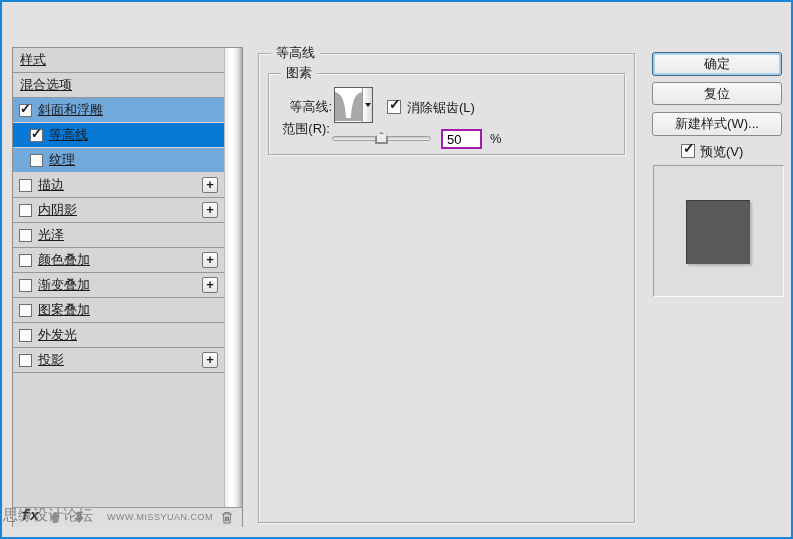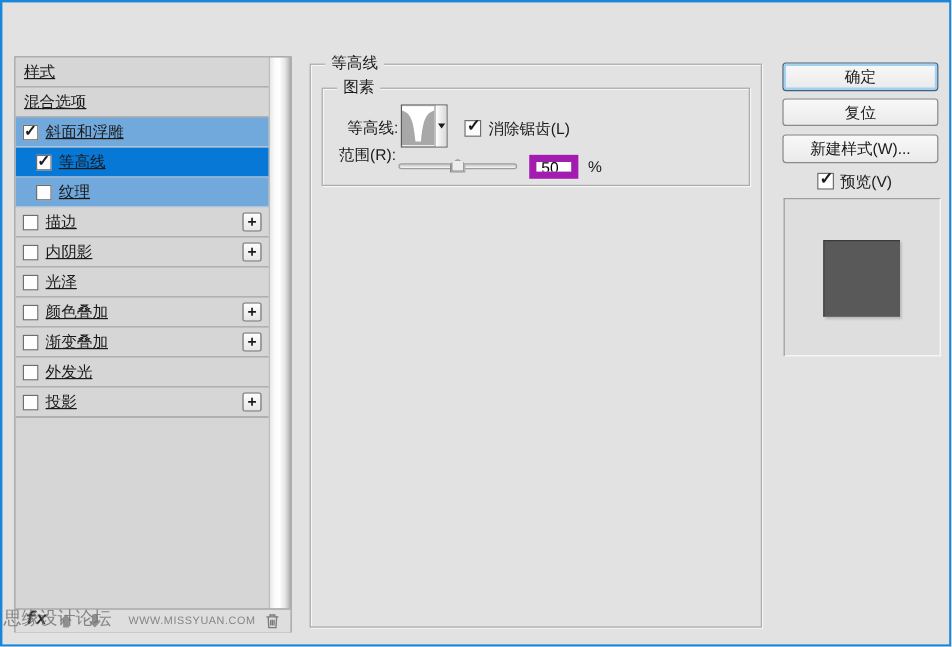--- a/index.html
+++ b/index.html
@@ -55,21 +55,21 @@
   .checkbox { position:absolute; width:14px; height:14px; background:#fdfdfd; border:1px solid #6e6e6e; }
   .checkbox .mark { position:absolute; left:1px; top:-4px; font-size:14px; font-weight:bold; color:#1a1a1a; line-height:14px; }
   .cb-antialias { left:387px; top:100px; }
   .cb-preview { left:681px; top:144px; }
   .cb-label { position:absolute; font-size:13px; color:#1a1a1a; }
   .lbl-antialias { left:407px; top:99px; }
   .lbl-preview { left:700px; top:143px; }
 
   .groove { position:absolute; left:332px; top:136px; width:99px; height:5px; border:1px solid #9e9e9e; border-radius:3px; background:linear-gradient(#c4c4c4,#f7f7f7); }
   .slider-thumb { position:absolute; top:132px; width:13px; height:12px; background:#ececec; border:1px solid #8a8a8a; clip-path:polygon(50% 0, 100% 38%, 100% 100%, 0 100%, 0 38%); box-shadow:inset 0 0 0 1px #8a8a8a; }
-  .range-input { position:absolute; left:441px; top:129px; width:41px; height:20px; border:6px solid #a21caf; background:#fff; font-family:"Liberation Sans",sans-serif; font-size:13px; padding-left:4px; color:#000; }
+  .range-input { position:absolute; left:441px; top:129px; width:41px; height:20px; border:2px solid #a21caf; background:#fff; font-family:"Liberation Sans",sans-serif; font-size:13px; padding-left:4px; color:#000; }
   .pct { position:absolute; left:490px; top:131px; font-size:13px; }
 
   
   .btn { position:absolute; left:652px; width:130px; height:24px; border:1px solid #8a8a8a; border-radius:3px; background:linear-gradient(#f8f8f8,#eaeaea); font-size:13px; text-align:center; line-height:22px; color:#1a1a1a; }
   .btn-ok { top:52px; border-color:#46627a; box-shadow:inset 0 0 0 2px #a3d1f0; }
   .btn-reset { top:82px; height:23px; }
   .btn-newstyle { top:112px; }
 
   .preview-panel { position:absolute; left:653px; top:165px; width:131px; height:132px; background:#dedede; border-top:1px solid #9e9e9e; border-left:1px solid #9e9e9e; border-right:1px solid #fbfbfb; border-bottom:1px solid #fbfbfb; }
   .preview-square { position:absolute; left:32px; top:34px; width:64px; height:64px; background:#595959; box-shadow:inset 1px 1px 0 rgba(0,0,0,0.35), 2px 2px 2px rgba(0,0,0,0.18); }
@@ -121,20 +121,24 @@
         </div>
         <div class="srow">
           <span class="cb"></span>
           <span class="lbl">颜色叠加</span>
           <span class="plus-btn">+</span>
         </div>
         <div class="srow">
           <span class="cb"></span>
           <span class="lbl">渐变叠加</span>
           <span class="plus-btn">+</span>
+        </div>
+        <div class="srow">
+          <span class="cb"></span>
+          <span class="lbl">图案叠加</span>
         </div>
         <div class="srow">
           <span class="cb"></span>
           <span class="lbl">外发光</span>
         </div>
         <div class="srow">
           <span class="cb"></span>
           <span class="lbl">投影</span>
           <span class="plus-btn">+</span>
         </div>

